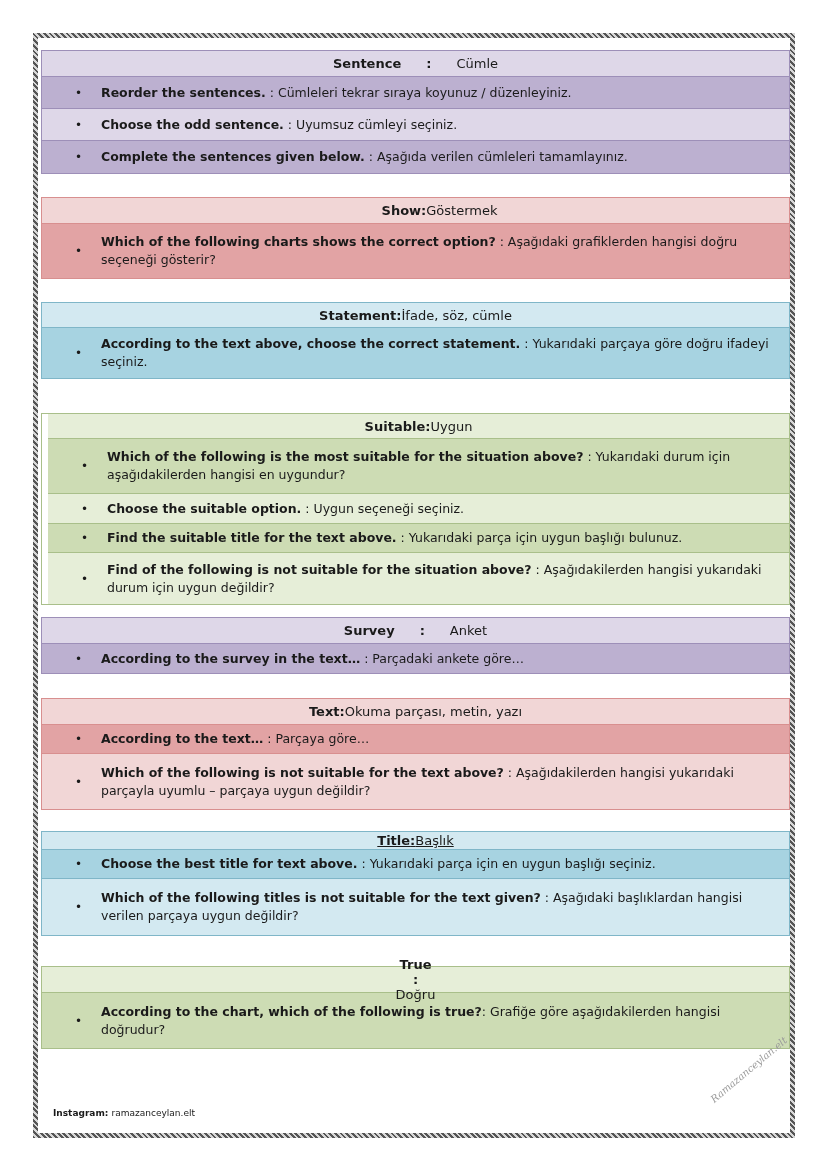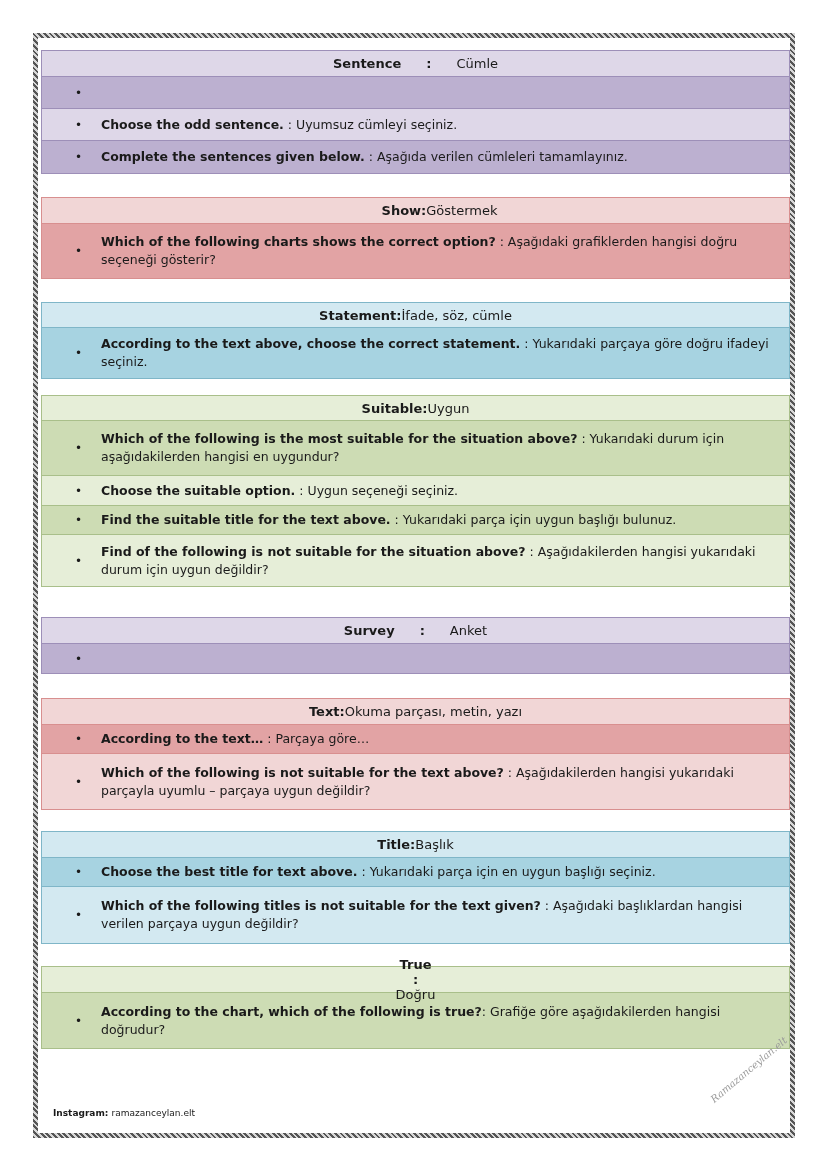--- a/index.html
+++ b/index.html
@@ -70,20 +70,21 @@
 <div class="frame"></div>
 
 <div class="section purple" style="top:50px;">
   <div class="hdr" style="height:26px;">
     <b>Sentence</b>
       <b>: </b>
       <span>Cümle</span>
   </div>
   <div class="row dark" style="height:32px;">
     <span class="bullet">•</span>
+    <span class="row-text"><span class="en">Reorder the sentences.</span><span> : </span><span>Cümleleri tekrar sıraya koyunuz / düzenleyiniz.</span></span>
   </div>
   <div class="row light" style="height:32px;">
     <span class="bullet">•</span>
     <span class="row-text"><span class="en">Choose the odd sentence.</span><span> : </span><span>Uyumsuz cümleyi seçiniz.</span></span>
   </div>
   <div class="row dark" style="height:32px;">
     <span class="bullet">•</span>
     <span class="row-text"><span class="en">Complete the sentences given below.</span><span> : </span><span>Aşağıda verilen cümleleri tamamlayınız.</span></span>
   </div>
 </div>
@@ -105,21 +106,21 @@
     <b>Statement</b>
       <b>: </b>
       <span>İfade, söz, cümle</span>
   </div>
   <div class="row dark" style="height:50px;">
     <span class="bullet">•</span>
     <span class="row-text"><span class="en">According to the text above, choose the correct statement.</span><span> : </span><span>Yukarıdaki parçaya göre doğru ifadeyi seçiniz.</span></span>
   </div>
 </div>
 
-<div class="section green" style="top:395px;">
+<div class="section green" style="top:413px;padding-left:6px;">
   <div class="hdr" style="height:25px;">
     <b>Suitable</b>
       <b>: </b>
       <span>Uygun</span>
   </div>
   <div class="row dark" style="height:55px;">
     <span class="bullet">•</span>
     <span class="row-text"><span class="en">Which of the following is the most suitable for the situation above?</span><span> : </span><span>Yukarıdaki durum için aşağıdakilerden hangisi en uygundur?</span></span>
   </div>
   <div class="row light" style="height:30px;">
@@ -137,41 +138,42 @@
 </div>
 
 <div class="section purple" style="top:617px;">
   <div class="hdr" style="height:26px;">
     <b>Survey</b>
       <b>: </b>
       <span>Anket</span>
   </div>
   <div class="row dark" style="height:29px;">
     <span class="bullet">•</span>
+    <span class="row-text"><span class="en">According to the survey in the text…</span><span> : </span><span>Parçadaki ankete göre…</span></span>
   </div>
 </div>
 
 <div class="section red" style="top:698px;">
   <div class="hdr" style="height:26px;align-items:center;">
     <b>Text</b>
       <b>: </b>
       <span>Okuma parçası, metin, yazı</span>
   </div>
   <div class="row dark" style="height:29px;">
     <span class="bullet">•</span>
     <span class="row-text"><span class="en">According to the text…</span><span> : </span><span>Parçaya göre…</span></span>
   </div>
   <div class="row light" style="height:55px;">
     <span class="bullet">•</span>
     <span class="row-text"><span class="en">Which of the following is not suitable for the text above?</span><span> : </span><span>Aşağıdakilerden hangisi yukarıdaki parçayla uyumlu –  parçaya uygun değildir?</span></span>
   </div>
 </div>
 
 <div class="section blue" style="top:831px;">
-  <div class="hdr" style="height:26px;">
+  <div class="hdr" style="height:18px;text-decoration:underline;">
     <b>Title</b>
       <b>: </b>
       <span>Başlık</span>
   </div>
   <div class="row dark" style="height:29px;">
     <span class="bullet">•</span>
     <span class="row-text"><span class="en">Choose the best title for text above.</span><span> : </span><span>Yukarıdaki parça için en uygun başlığı seçiniz.</span></span>
   </div>
   <div class="row light" style="height:56px;">
     <span class="bullet">•</span>

